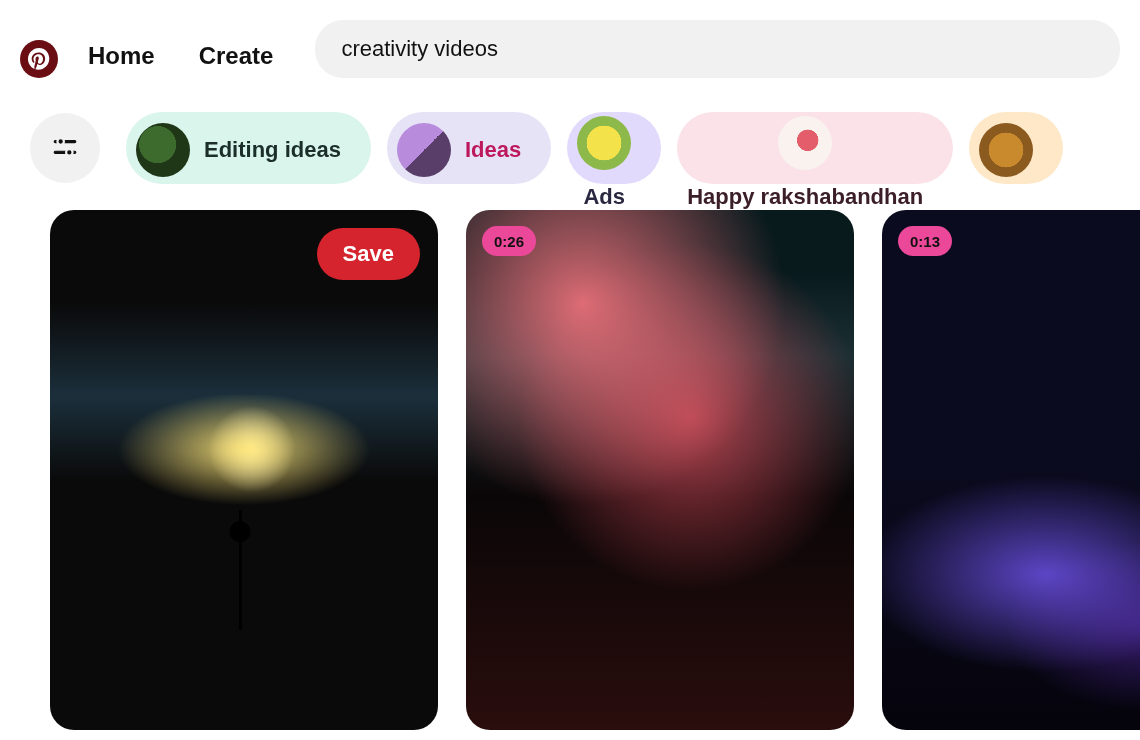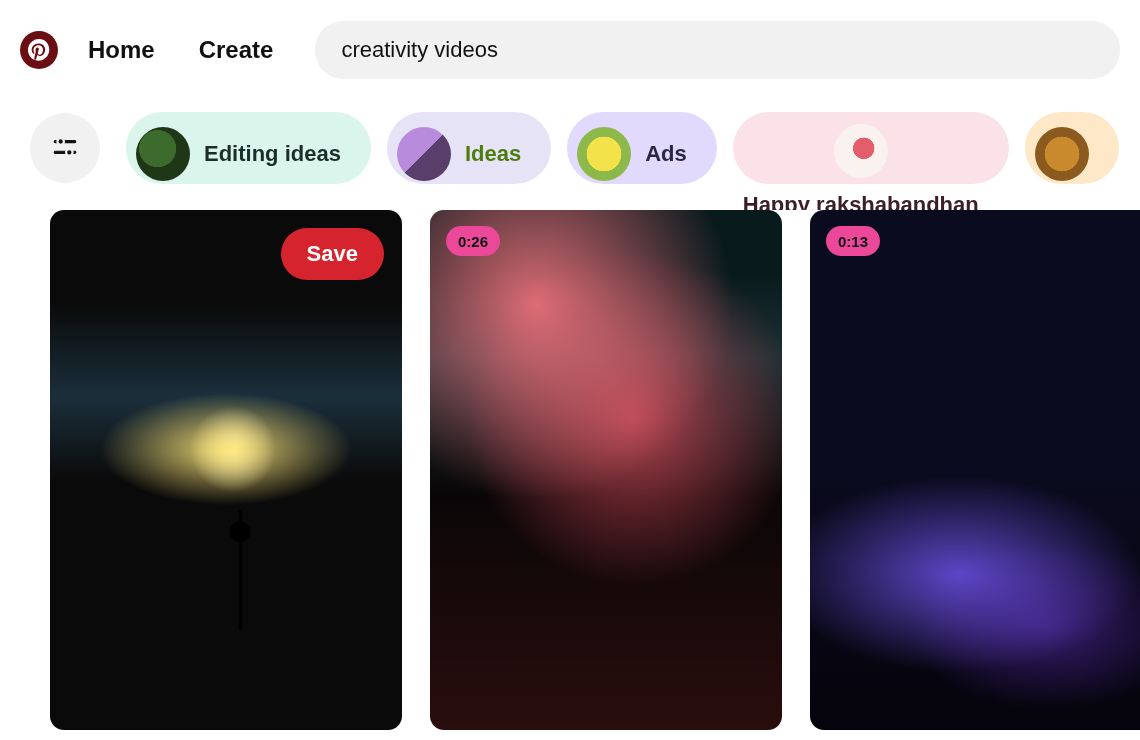--- a/index.html
+++ b/index.html
@@ -8,21 +8,21 @@
     height: 740px;
     overflow: hidden;
     font-family: -apple-system, BlinkMacSystemFont, "Segoe UI", Helvetica, Arial, sans-serif;
     background: #fff;
     color: #111;
   }
 
   
   .header {
     display: flex;
-    align-items: center;
+    align-items: flex-end;
     gap: 16px;
     padding: 22px 20px 22px 20px;
     height: 100px;
   }
   .logo {
     width: 38px; height: 38px;
     border-radius: 50%;
     background: #6a0e13; 
     display: flex; align-items: center; justify-content: center;
     flex: 0 0 auto;
@@ -69,55 +69,55 @@
     background: #f1f1f1;
     display: flex; align-items: center; justify-content: center;
     cursor: pointer;
     flex: 0 0 auto;
     margin-right: 10px;
   }
   .filter-btn svg { width: 26px; height: 26px; stroke: #111; fill: #111; }
   .chip {
     height: 72px;
     border-radius: 36px;
-    padding: 12px 30px 0 10px;
+    padding: 4px 30px 0 10px;
     display: inline-flex;
     align-items: center;
     gap: 14px;
     font-size: 22px;
     font-weight: 600;
     cursor: pointer;
     flex: 0 0 auto;
   }
   .chip-thumb {
     width: 54px; height: 54px;
     border-radius: 50%;
     flex: 0 0 auto;
   }
   .chip-0 { background: #d9f5ec; color: #1b2e2a; }
   .chip-0 .chip-thumb { background: radial-gradient(circle at 40% 40%, #3d6b2e 0 40%, #1f3617 41% 100%); }
-  .chip-1 { background: #e6e3f6; color: #4d7c0f; }
+  .chip-1 { background: #e6e3f6; color: #be185d; }
   .chip-1 .chip-thumb { background: linear-gradient(135deg, #b98bdc 0 50%, #5a3e6a 50% 100%); }
-  .chip-2 { background: #e2dafc; color: #2a2840; }
+  .chip-2 { background: #e2dafc; color: #2a2840; flex-direction: column; }
   .chip-2 .chip-thumb { background: radial-gradient(circle at 50% 50%, #f4e24a 0 45%, #8db84a 46% 100%); }
   .chip-3 { background: #fbe2e9; color: #3b1e28; flex-direction: column; }
   .chip-3 .chip-thumb { background: radial-gradient(circle at 55% 45%, #e35d6a 0 25%, #f9f2ee 26% 100%); }
   .chip-4 { background: #ffe8c8; color: #3b2a10; }
   .chip-4 .chip-thumb { background: radial-gradient(circle at 50% 50%, #c98a2e 0 45%, #8a5a1e 46% 100%); }
 
   
   .grid {
     display: flex;
     gap: 28px;
     padding: 0 50px;
   }
   .card {
-    width: 352px;
+    width: 388px;
     height: 520px;
-    border-radius: 14px;
+    border-radius: 24px;
     position: relative;
     overflow: hidden;
     cursor: pointer;
     flex: 0 0 auto;
   }
   .card .img-fill {
     position: absolute;
     inset: 0;
   }
   

